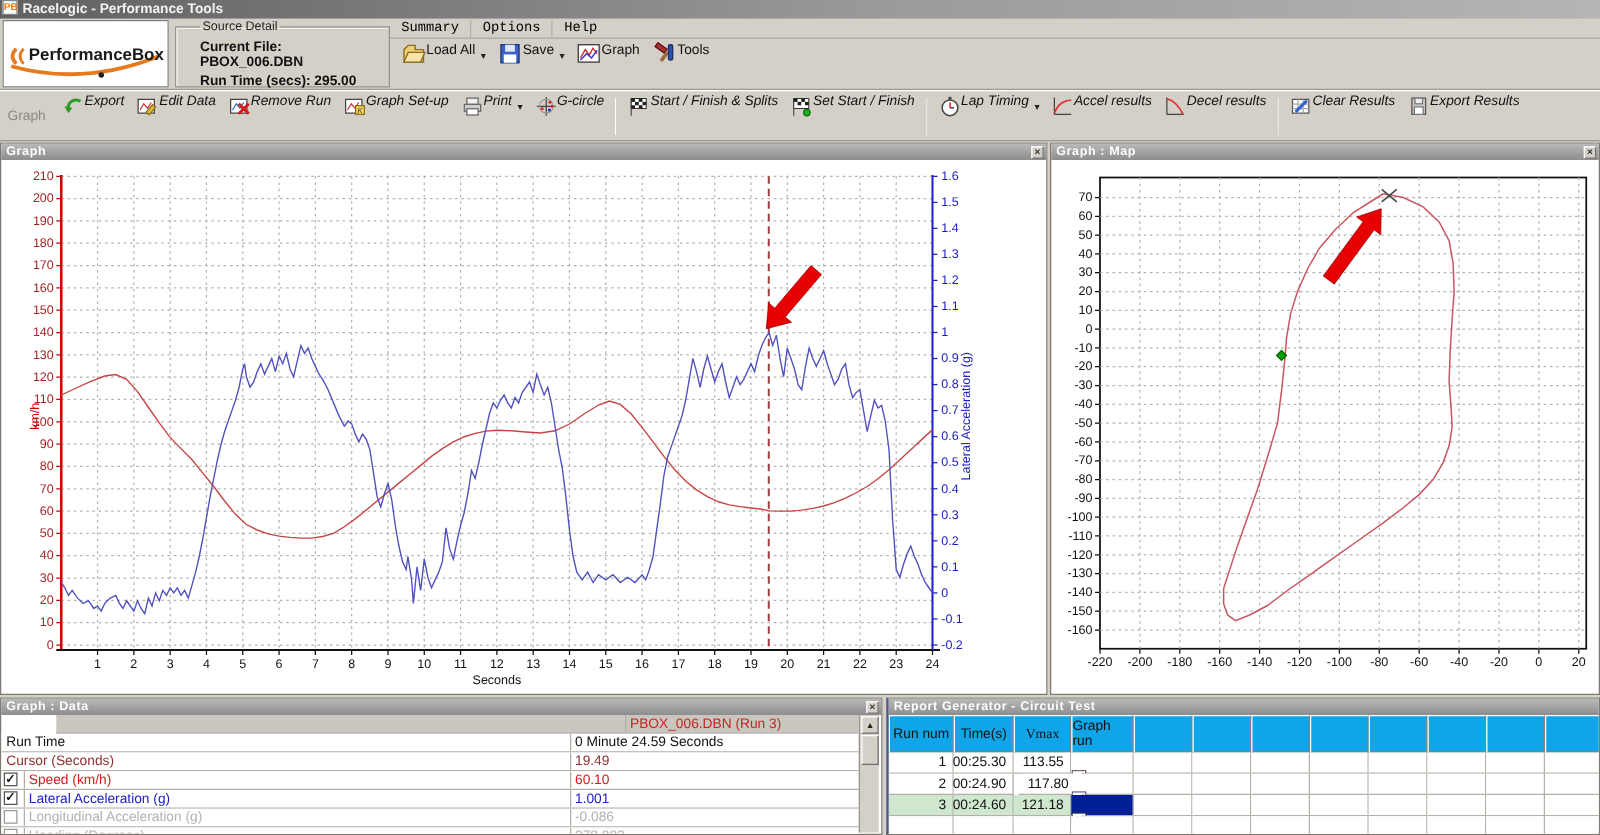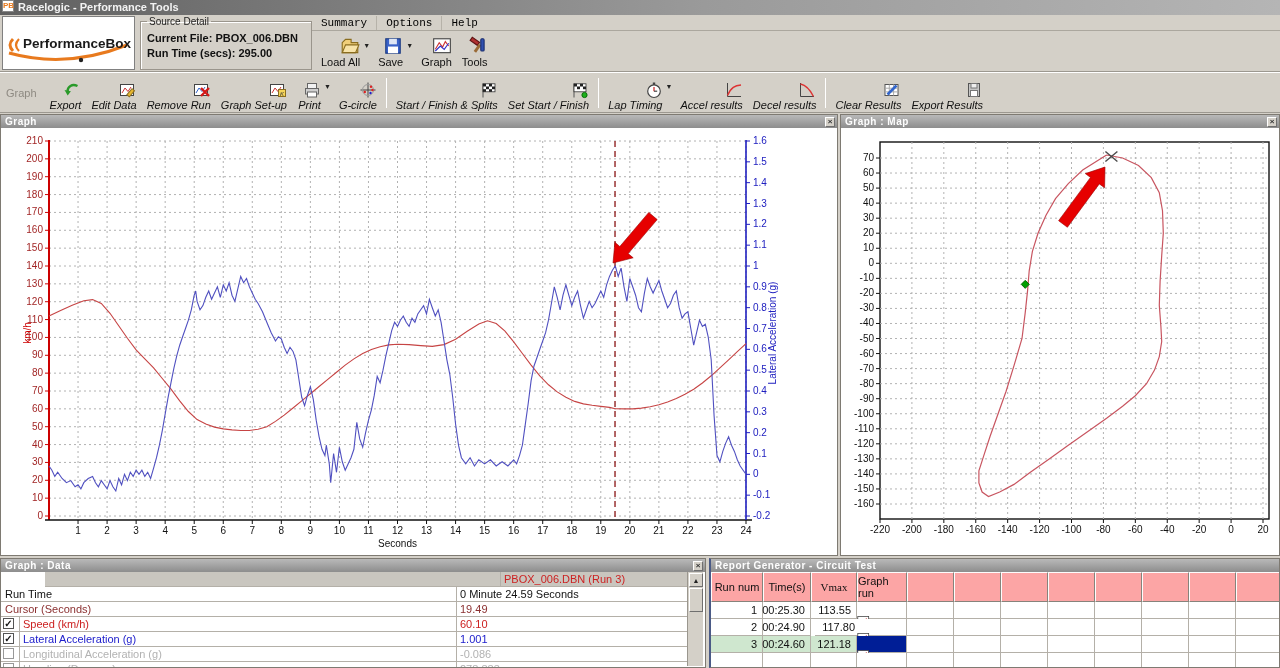--- a/index.html
+++ b/index.html
@@ -11,31 +11,31 @@
 .titlebar { position:absolute; left:0; top:0; width:1280px; height:15px;
   background:linear-gradient(90deg,#606060,#9a9a9a 55%,#b5b5b5);
   color:#f2f2f2; font-size:11px; font-weight:bold; line-height:15px; display:flex; align-items:flex-start; }
 .titlebar .app-icon { width:12px; height:12px; margin:0 4px 0 2px; background:#fff; border:1px solid #888;
   color:#e87a1e; font-size:8px; font-weight:bold; line-height:10px; text-align:center; }
 
 
 .header { position:absolute; left:0; top:15px; width:1280px; height:57px; background:#d4d0c8; border-bottom:1px solid #9c9890; }
 .logo-box { position:absolute; left:2px; top:1px; width:133px; height:54px; background:#fff; border:1px solid #808080; }
 .source-detail { position:absolute; left:140px; top:1px; width:172px; height:54px; border:1px solid #9a958c;
-  box-shadow:inset 1px 1px 0 #fff; padding:2px 6px; }
+  box-shadow:inset 1px 1px 0 #fff; padding:2px 19px; }
 .source-detail legend { font-size:10px; color:#222; padding:0 2px; }
 .source-detail .line { font-size:11px; font-weight:bold; color:#111; margin-top:3px; }
 .menu-toolbar { position:absolute; left:312px; top:0; right:0; height:56px; }
 .menubar { height:16px; border-bottom:1px solid #aba79e; display:flex; align-items:center; font-size:11px;font-family:Liberation Mono, monospace; }
 .menu-item { padding:1px 9px; border-right:1px solid #b6b2a9; cursor:default; }
 .menu-item:last-child { border-right:none; }
 .toolbar1 { height:40px; display:flex; align-items:center; padding-left:4px; }
 
 
-.tb-btn { display:flex; flex-direction:column; align-items:flex-end; justify-content:flex-end;
+.tb-btn { display:flex; flex-direction:row; align-items:flex-start; justify-content:flex-end;
   font-size:11px; color:#111; padding:1px 5px; min-width:34px; height:36px; }
 .tb-btn .ic { height:19px; display:flex; align-items:flex-end; }
 .tb-drop { width:9px; font-size:7px; color:#222; align-self:center; margin:0 1px 12px -2px; }
 .tb-sep { width:1px; height:30px; background:#8f8b83; border-right:1px solid #fff; margin:0 4px; }
 
 .toolbar2 { position:absolute; left:0; top:72px; width:1280px; height:41px; background:#d4d0c8;
   border-top:1px solid #fff; border-bottom:1px solid #9c9890; display:flex; align-items:center; padding-left:4px; }
 .toolbar2 .ctx { font-size:11px; color:#8e8a82; margin:0 8px 0 2px; }
 .toolbar2 .tb-btn { height:38px;font-style:italic; }
 
@@ -64,21 +64,21 @@
   border:1px solid #555; font-size:10px; line-height:10px; text-align:center; color:#111; font-weight:bold; }
 .dp-check.off { border-color:#999; }
 .dp-scroll { position:absolute; right:2px; top:13px; bottom:1px; width:16px; background:#d4d0c8; border-left:1px solid #9a968e; }
 .sb-btn { position:absolute; left:1px; top:1px; width:14px; height:14px; background:#d4d0c8;
   border:1px solid; border-color:#fff #6f6f6f #6f6f6f #fff; font-size:7px; text-align:center; line-height:13px; color:#222; }
 .sb-thumb { position:absolute; left:1px; top:16px; width:14px; height:24px; background:#d4d0c8;
   border:1px solid; border-color:#fff #6f6f6f #6f6f6f #fff; }
 
 
 .rp-table { position:absolute; left:0; top:13px; right:0; bottom:0; overflow:hidden; }
-.rp-hcell { position:absolute; top:0; height:30px; background:#fca5a5; border:1px solid;
+.rp-hcell { position:absolute; top:0; height:30px; background:#0ea5e9; border:1px solid;
   border-color:#fdfdfd #87837b #87837b #fdfdfd; font-size:11px; color:#111;
   display:flex; align-items:center; justify-content:center; }
 .rp-cell { position:absolute; background:#fff; border-right:1px solid #b4b0a8; border-bottom:1px solid #b4b0a8;
   font-size:11px; color:#111; display:flex; align-items:center; justify-content:flex-end; padding-right:5px; }
 .rp-cell.icon-cell { justify-content:center; padding-right:0; }
 .rp-cell.sel-green { background:#cfe7cf; }
 .rp-cell.sel-navy { background:#001e96; }
 text { font-family:"Liberation Sans", sans-serif; }
 </style>
 </head>

